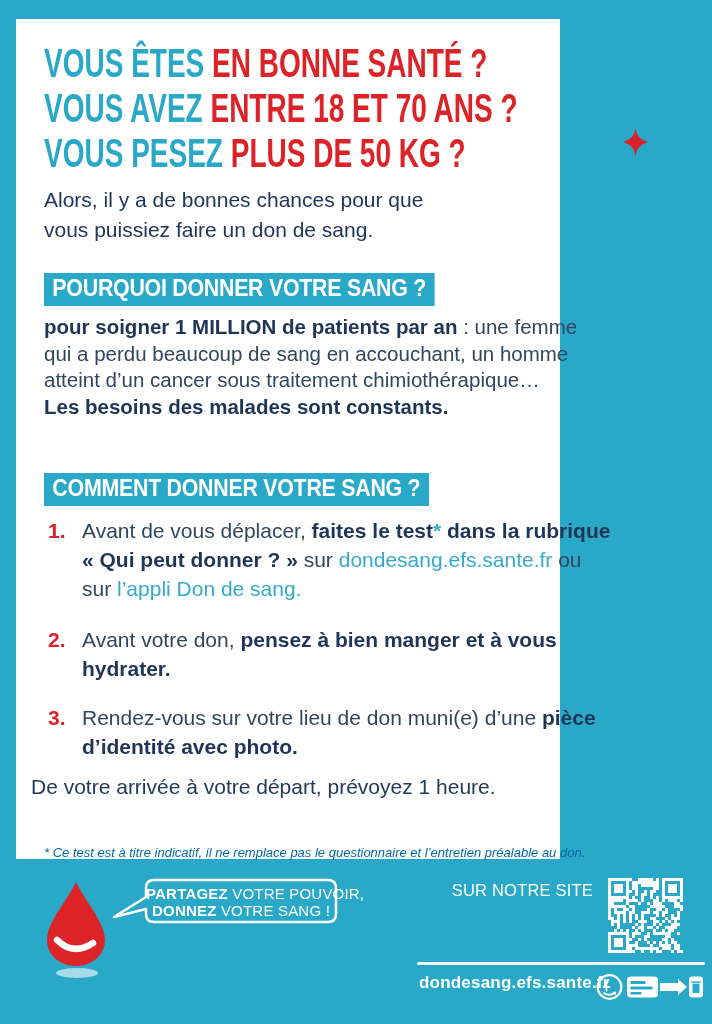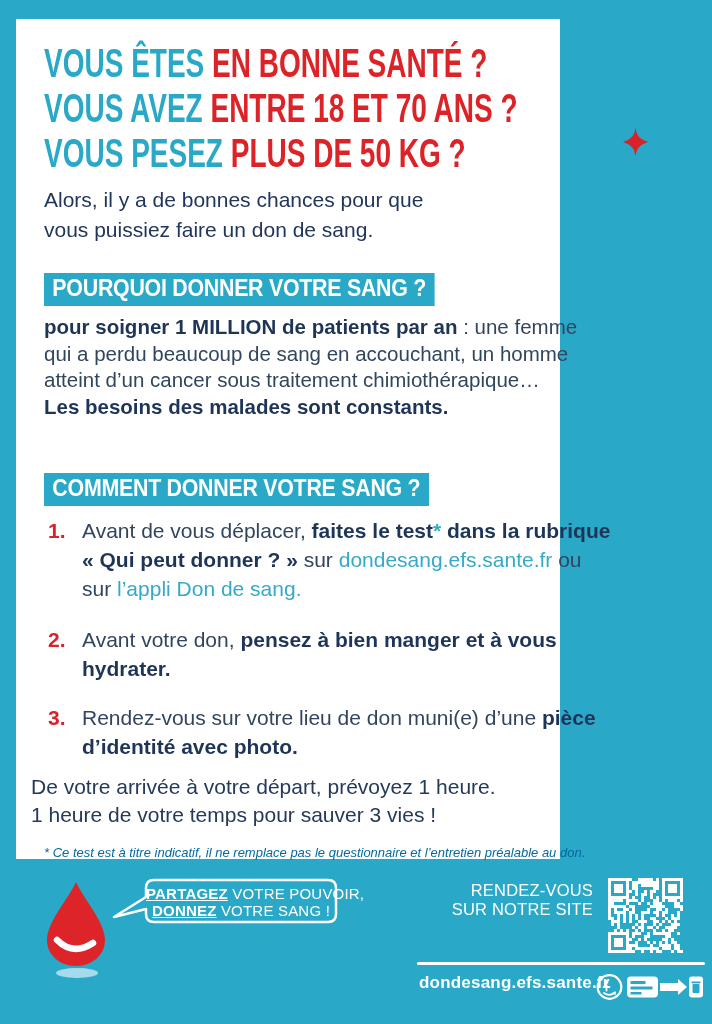--- a/index.html
+++ b/index.html
@@ -81,21 +81,21 @@
   .drop-shadow {
     position:absolute; left:56px; top:968px; width:42px; height:10px;
     background:#A5DBEA; border-radius:50%;
   }
   .bubble-svg { position:absolute; left:108px; top:876px; }
   .bubble-text {
     position:absolute; left:146px; top:885px; width:190px;
     text-align:center; color:#fff; font-size:15px; line-height:17px;
     letter-spacing:0.2px;
   }
-  .bubble-text .s-bb { font-weight:bold;text-decoration:underline; }
+  .bubble-text .s-bb { font-weight:bold; }
   .bubble-text .s-br { font-weight:normal; }
 
   .cta {
     position:absolute; left:433px; top:881px; width:160px;
     text-align:right; color:#fff; font-weight:bold;
     font-size:16.5px; line-height:19px; letter-spacing:0.2px;
   }
   .qr { position:absolute; left:608px; top:878px; width:75px; height:75px; }
   .rule { position:absolute; left:417px; top:962px; width:288px; height:3px; background:#fff; border-radius:2px; }
   .website {
@@ -161,21 +161,20 @@
         <span class="num">3.</span>
         <div class="itext">
           <div class="tl"><span class="s-r">Rendez-vous sur votre lieu de don muni(e) d’une </span><span class="s-b">pièce</span></div>
           <div class="tl"><span class="s-b">d’identité avec photo.</span></div>
         </div>
       </div>
     </div>
 
   <div class="closing">
       <div class="tl"><span class="s-r">De votre arrivée à votre départ, prévoyez 1 heure.</span></div>
-      <div class="tl"><span class="s-r">1 heure de votre temps pour sauver 3 vies !</span></div>
     </div>
 
   <div class="footnote">* Ce test est à titre indicatif, il ne remplace pas le questionnaire et l’entretien préalable au don.</div>
 </div>
 
 <span class="drop">
   <svg width="62" height="88" viewBox="0 0 62 88">
     <path d="M31 2 C24 18 2 42 2 60 C2 75 15 86 31 86 C47 86 60 75 60 60 C60 42 38 18 31 2 Z" fill="#DC2429"></path>
     <path d="M12 60 Q 28 76 48 63" stroke="#ffffff" stroke-width="6.5" fill="none" stroke-linecap="round"></path>
   </svg>
@@ -186,21 +185,20 @@
   <svg width="236" height="56" viewBox="0 0 236 56">
     <path d="M 46 4 H 220 Q 228 4 228 12 V 38 Q 228 46 220 46 H 46 Q 38 46 38 38 V 33 L 6 41 L 38 21 V 12 Q 38 4 46 4 Z" fill="none" stroke="#ffffff" stroke-width="2.5" stroke-linejoin="round"></path>
   </svg>
 </span>
 <div class="bubble-text">
     <div class="tl"><span class="s-bb">PARTAGEZ</span><span class="s-br"> VOTRE POUVOIR,</span></div>
     <div class="tl"><span class="s-bb">DONNEZ</span><span class="s-br"> VOTRE SANG !</span></div>
   </div>
 
 <div class="cta">
-    <div class="tl"><span class="s-r">RENDEZ-VOUS</span></div>
     <div class="tl"><span class="s-r">SUR NOTRE SITE</span></div>
   </div>
 
 <span class="qr"><svg width="75" height="75">
       <rect x="0" y="0" width="3" height="3" fill="#ffffff"></rect>
       <rect x="0" y="3" width="3" height="3" fill="#ffffff"></rect>
       <rect x="0" y="6" width="3" height="3" fill="#ffffff"></rect>
       <rect x="0" y="9" width="3" height="3" fill="#ffffff"></rect>
       <rect x="0" y="12" width="3" height="3" fill="#ffffff"></rect>
       <rect x="0" y="15" width="3" height="3" fill="#ffffff"></rect>

